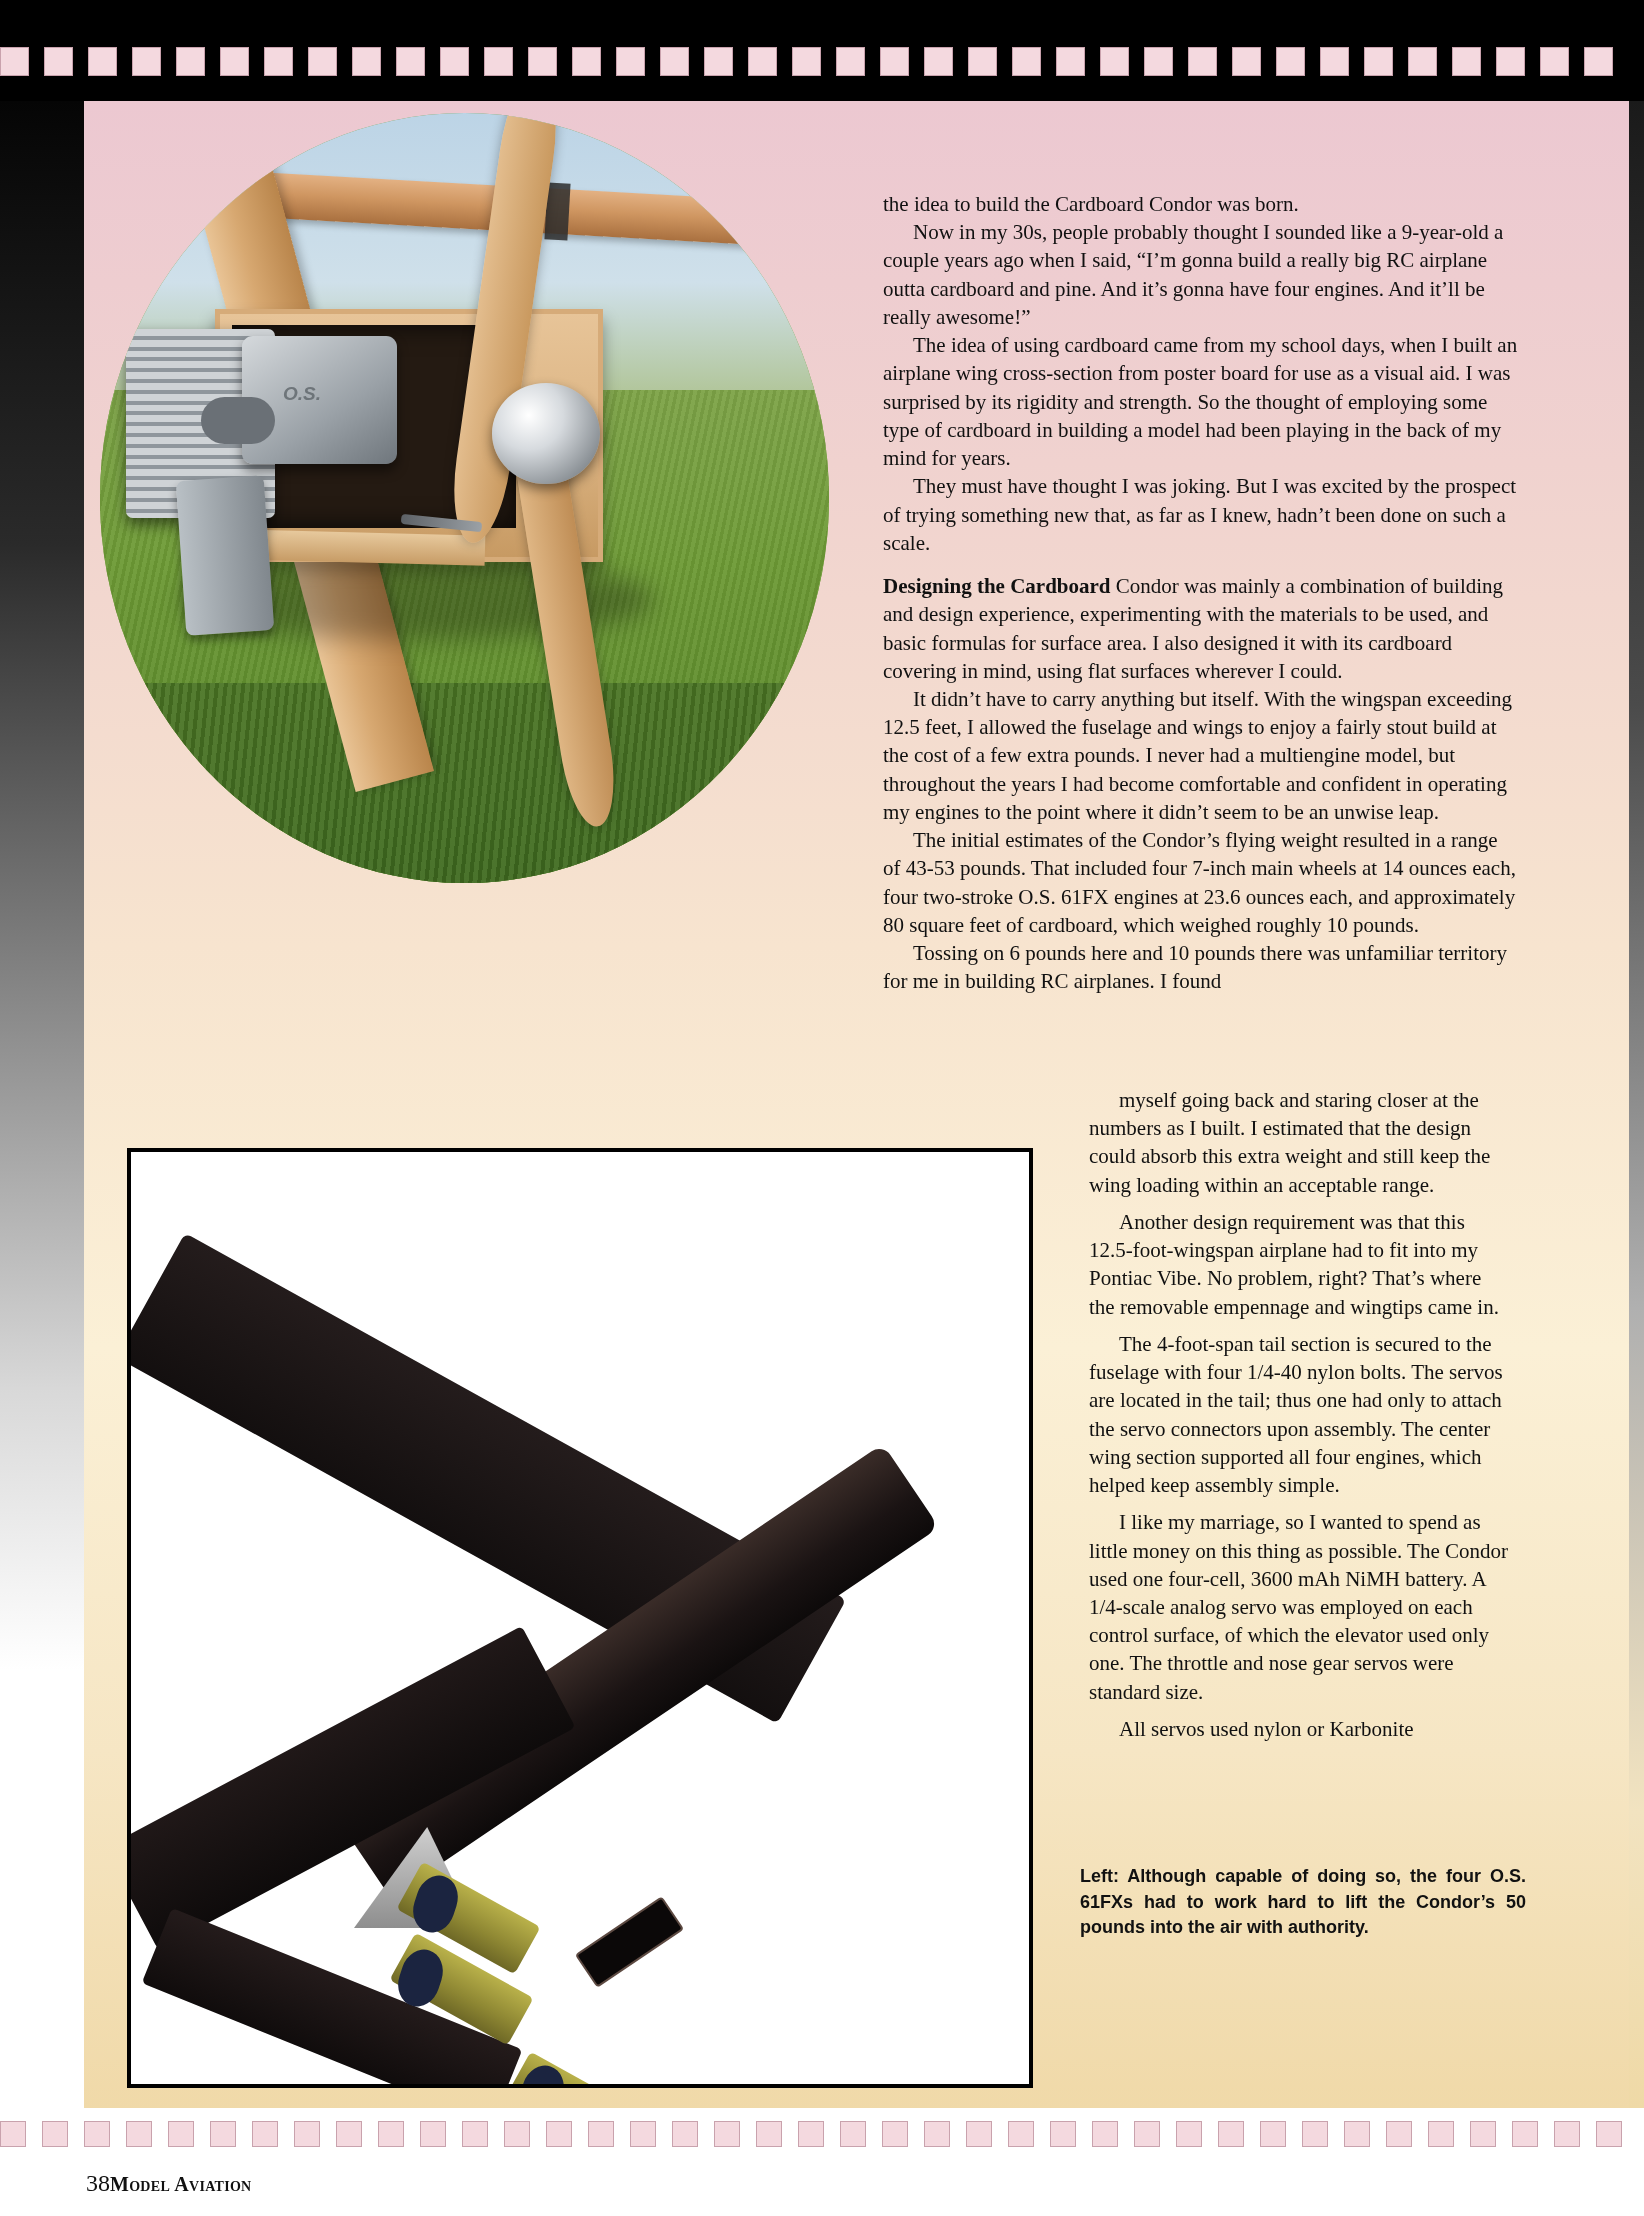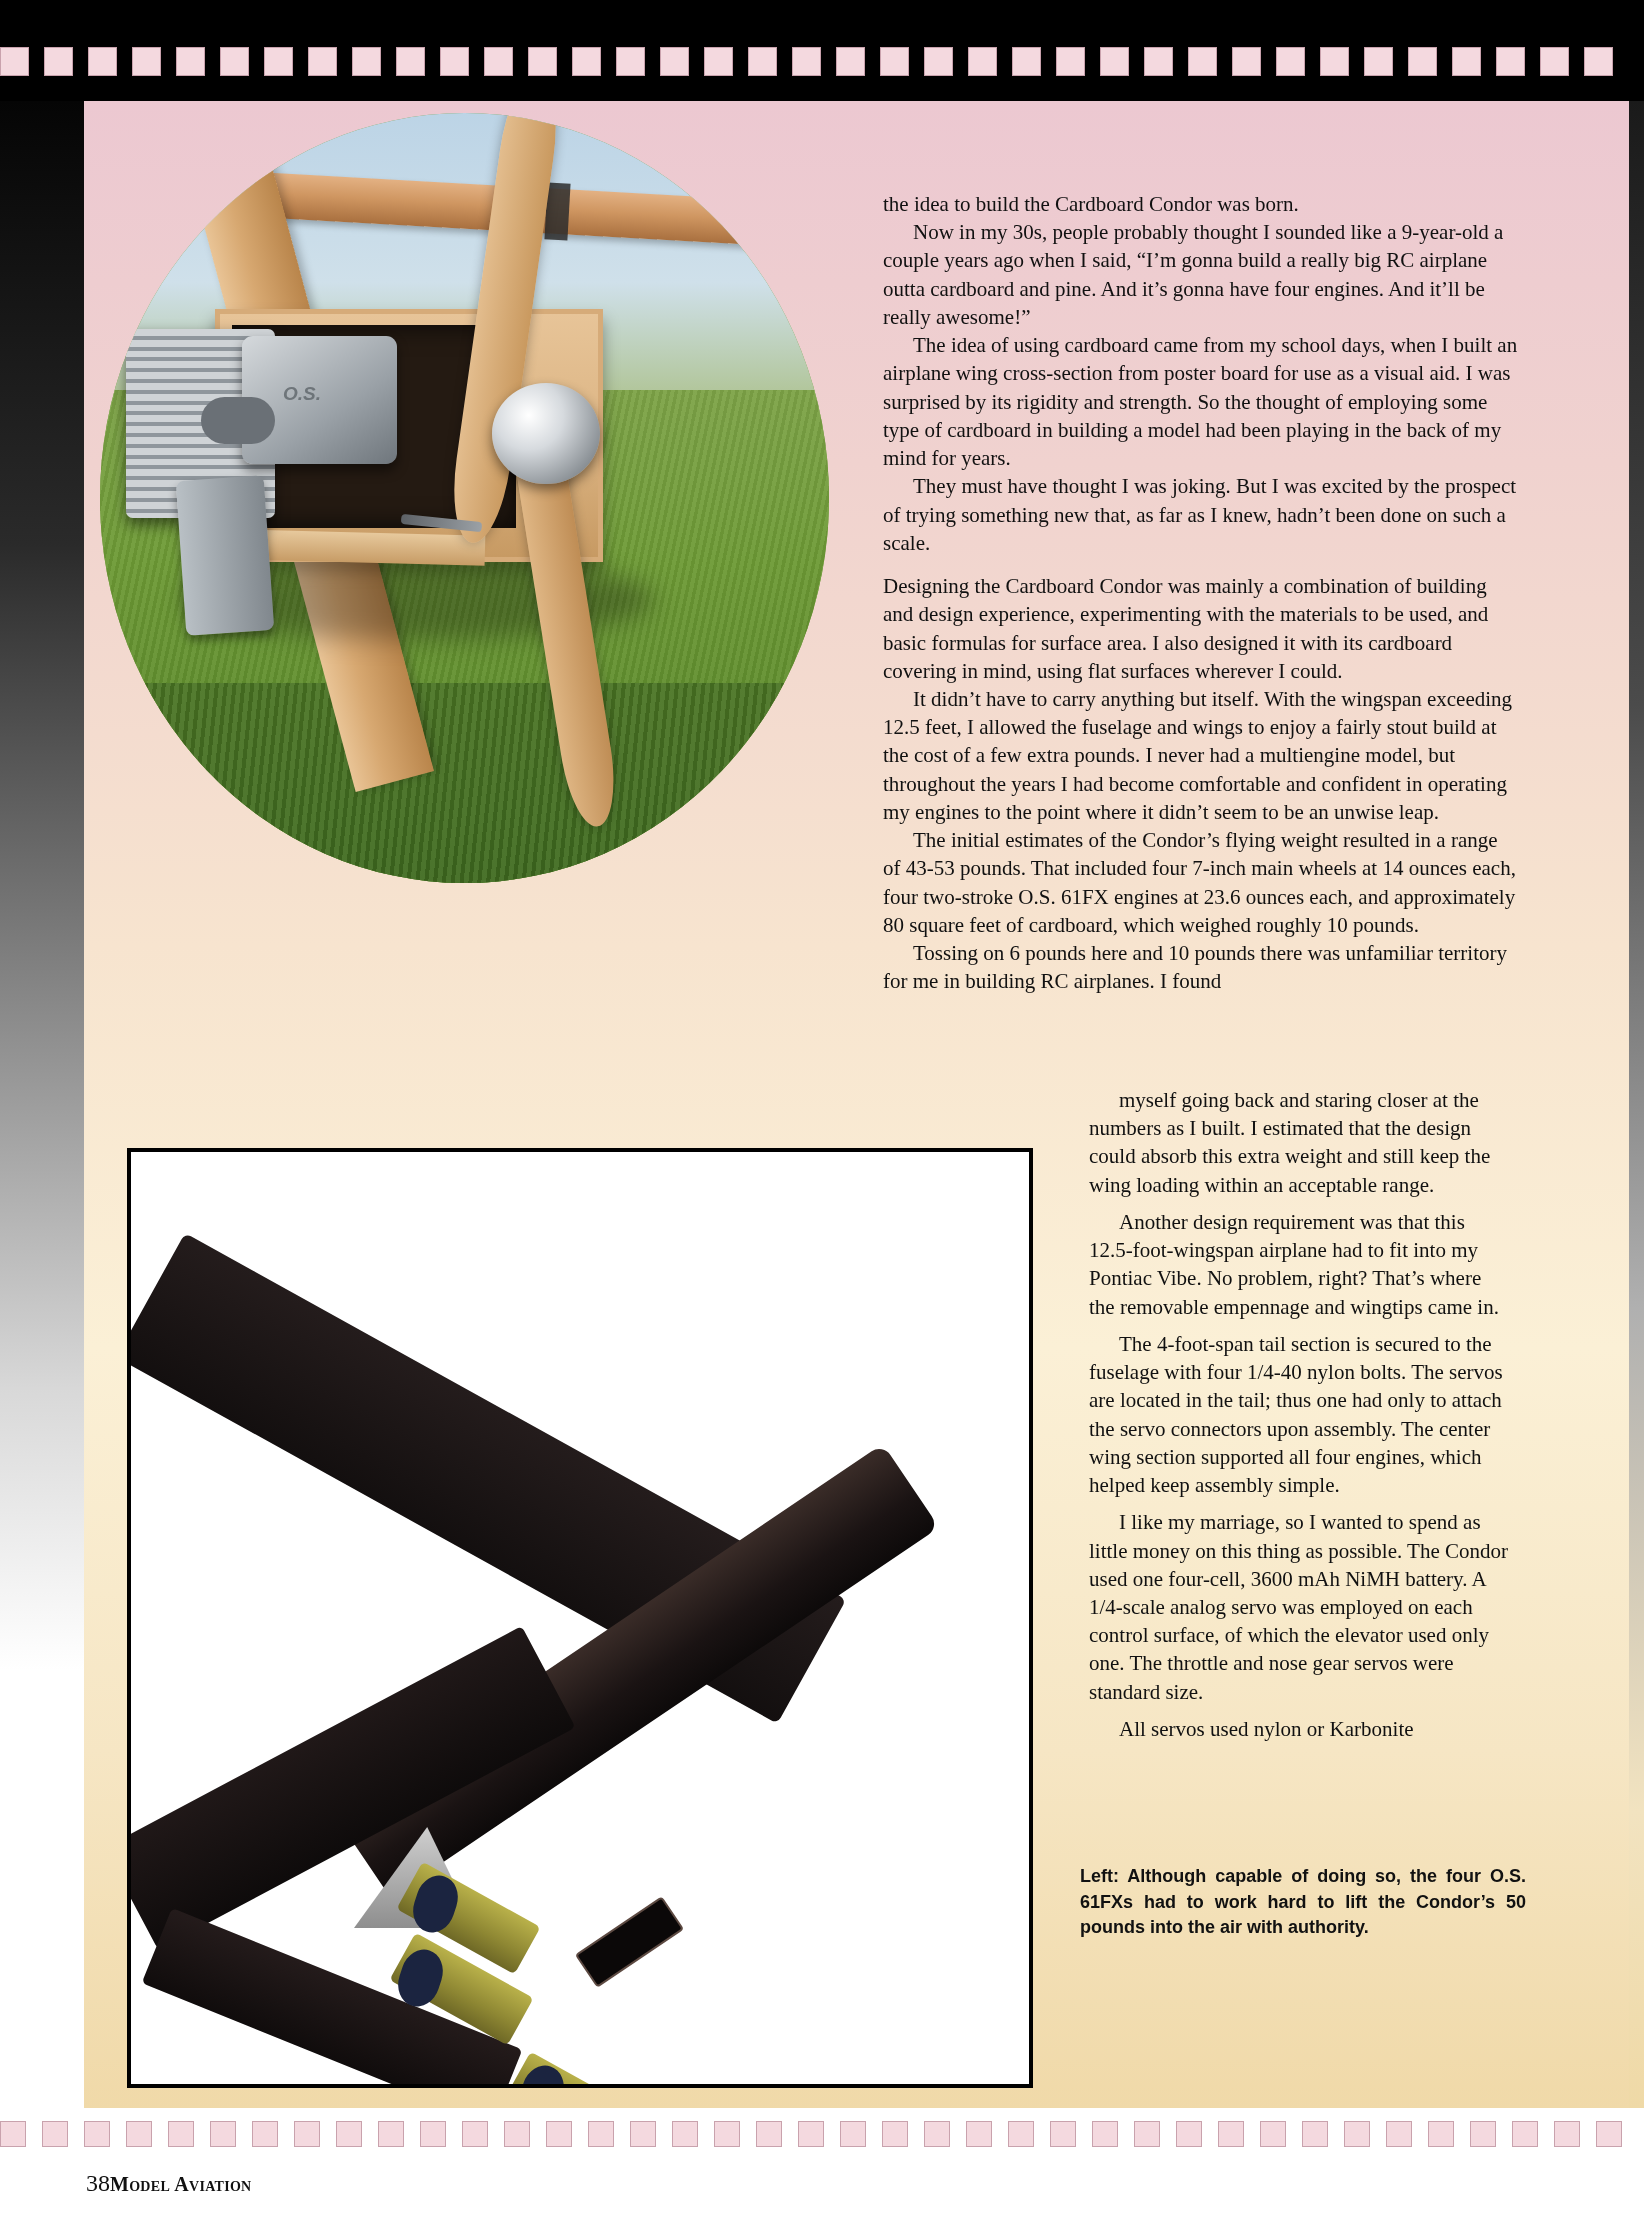--- a/index.html
+++ b/index.html
@@ -463,21 +463,21 @@
     margin: 0;
     text-indent: 0;
   }
   .text-col p.ind {
     text-indent: 30px;
   }
   .text-col p.gap {
     margin-top: 15px;
   }
   .runin {
-    font-weight: normal;
+    font-weight: bold;
   }
 
   
   .text-col-narrow {
     position: absolute;
     left: 1080px;
     top: 1077px;
     width: 438px;
     font-size: 21px;
     line-height: 1.345;

